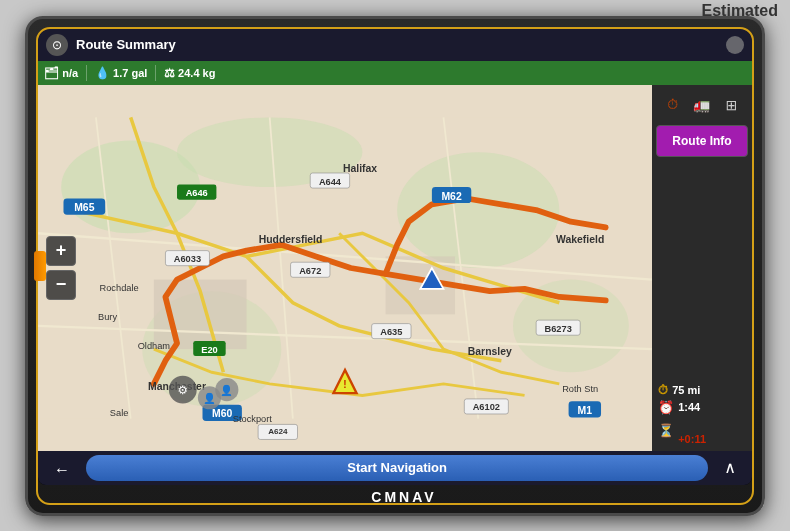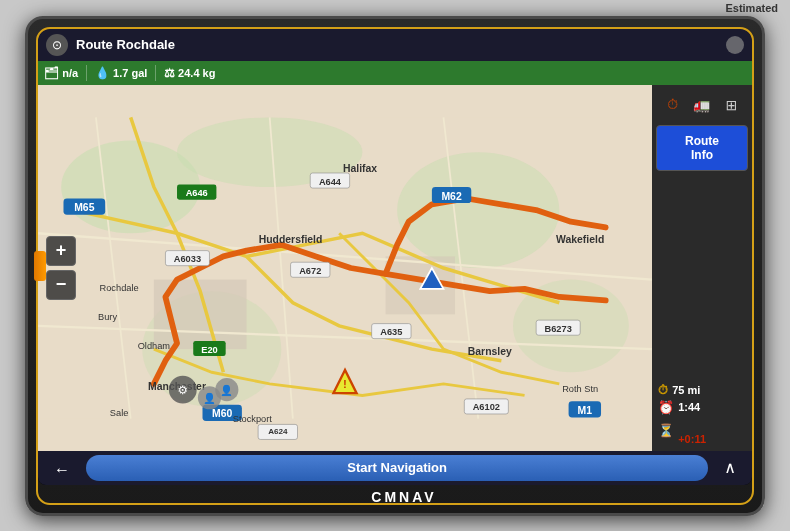--- a/index.html
+++ b/index.html
@@ -187,27 +187,27 @@
       width: 24px;
       height: 24px;
       display: flex;
       align-items: center;
       justify-content: center;
       color: #ccc;
       font-size: 14px;
     }
 
     .sidebar-btn {
-      background: #1d4ed8;
+      background: #a21caf;
       border: 1px solid #555;
       border-radius: 4px;
       color: white;
       font-size: 12px;
       font-weight: bold;
-      padding: 8px 18px;
+      padding: 8px 4px;
       text-align: center;
       cursor: pointer;
       flex-shrink: 0;
     }
 
     .sidebar-stats {
       margin-top: auto;
       display: flex;
       flex-direction: column;
       gap: 2px;
@@ -288,38 +288,38 @@
       border-radius: 3px;
       z-index: 11;
     }
 
     
     .estimated-text {
       position: absolute;
       top: 2px;
       right: 12px;
       color: #333;
-      font-size: 11px;
+      font-size: 16px;
       font-weight: bold;
       z-index: 20;
     }
   </style>
 </head>
 <body>
 
 <div class="estimated-text">Estimated</div>
 
 <div class="device-outer">
   <div class="side-button"></div>
 
   <div class="screen-container">
 
     <div class="top-bar">
       <div class="top-bar-icon">⊙</div>
-      <span class="top-bar-title">Route Rochdale</span>
+      <span class="top-bar-title">Route Summary</span>
       <div class="top-bar-speech"></div>
     </div>
 
     <div class="stats-bar">
       <div class="stat-item">
         <span class="stat-icon">🗂</span>
         <span>n/a</span>
       </div>
       <div class="stat-divider"></div>
       <div class="stat-item">

